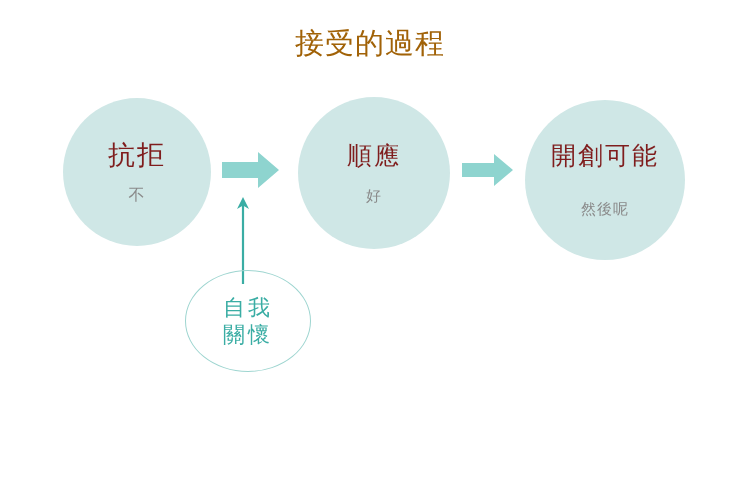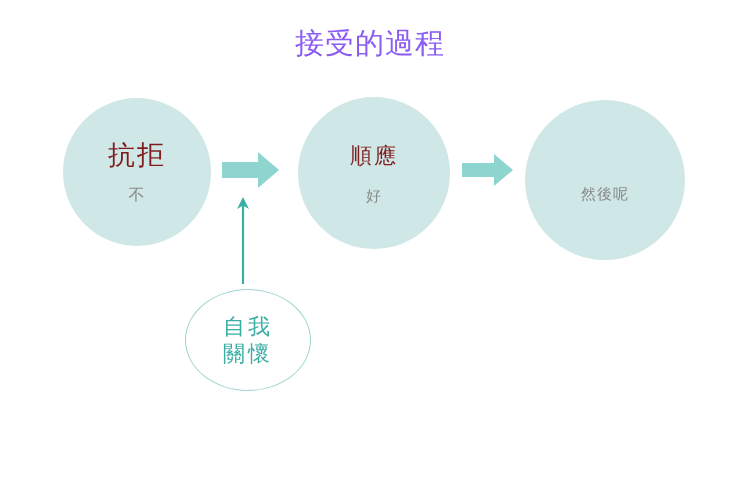--- a/index.html
+++ b/index.html
@@ -19,21 +19,21 @@
   
   #title {
     position: absolute;
     left: 0;
     top: 26px;
     width: 740px;
     text-align: center;
     font-size: 29px;
     line-height: 34px;
     letter-spacing: 1px;
-    color: #8b5cf6;
+    color: #a16207;
     font-weight: 400;
     white-space: nowrap;
   }
 
   
   .node {
     position: absolute;
     border-radius: 50%;
     background: #cfe7e6;
     display: flex;
@@ -51,32 +51,32 @@
     color: #8a8a8a;
     white-space: nowrap;
     letter-spacing: 1px;
   }
 
   #node-reject { left: 63px;  top: 98px;  width: 148px; height: 148px; }
   #node-reject .main { font-size: 27px; line-height: 32px; }
   #node-reject .sub  { font-size: 16px; line-height: 20px; margin-top: 14px; }
 
   #node-accept { left: 298px; top: 97px;  width: 152px; height: 152px; }
-  #node-accept .main { font-size: 22px; line-height: 30px; }
+  #node-accept .main { font-size: 25px; line-height: 30px; }
   #node-accept .sub  { font-size: 15px; line-height: 19px; margin-top: 16px; }
 
   #node-create { left: 525px; top: 100px; width: 160px; height: 160px; }
   #node-create .main { font-size: 25px; line-height: 30px; }
   #node-create .sub  { font-size: 15px; line-height: 19px; margin-top: 29px; }
 
   
   #node-selfcare {
     position: absolute;
     left: 185px;
-    top: 289px;
+    top: 270px;
     width: 124px;
     height: 100px;
     border-radius: 50%;
     border: 1px solid #9ed5d0;
     background: transparent;
     display: flex;
     flex-direction: column;
     align-items: center;
     justify-content: center;
   }
@@ -131,20 +131,21 @@
     <div class="sub">好</div>
   </div>
 
   <div class="arrow-h" id="arrow-2">
     <svg width="52" height="36" viewBox="0 0 52 36" xmlns="http://www.w3.org/2000/svg">
       <path d="M0 11 L32 11 L32 2 L51 18 L32 34 L32 25 L0 25 Z" fill="#8ed4cf"></path>
     </svg>
   </div>
 
   <div class="node" id="node-create">
+    <div class="main">開創可能</div>
     <div class="sub">然後呢</div>
   </div>
 
   <div id="arrow-up">
     <svg width="22" height="88" viewBox="0 0 22 88" xmlns="http://www.w3.org/2000/svg">
       <line x1="11" y1="88" x2="11" y2="8" stroke="#3aada4" stroke-width="2.2"></line>
       <path d="M11 1 L17 13 L11 9.5 L5 13 Z" fill="#3aada4"></path>
     </svg>
   </div>
 

